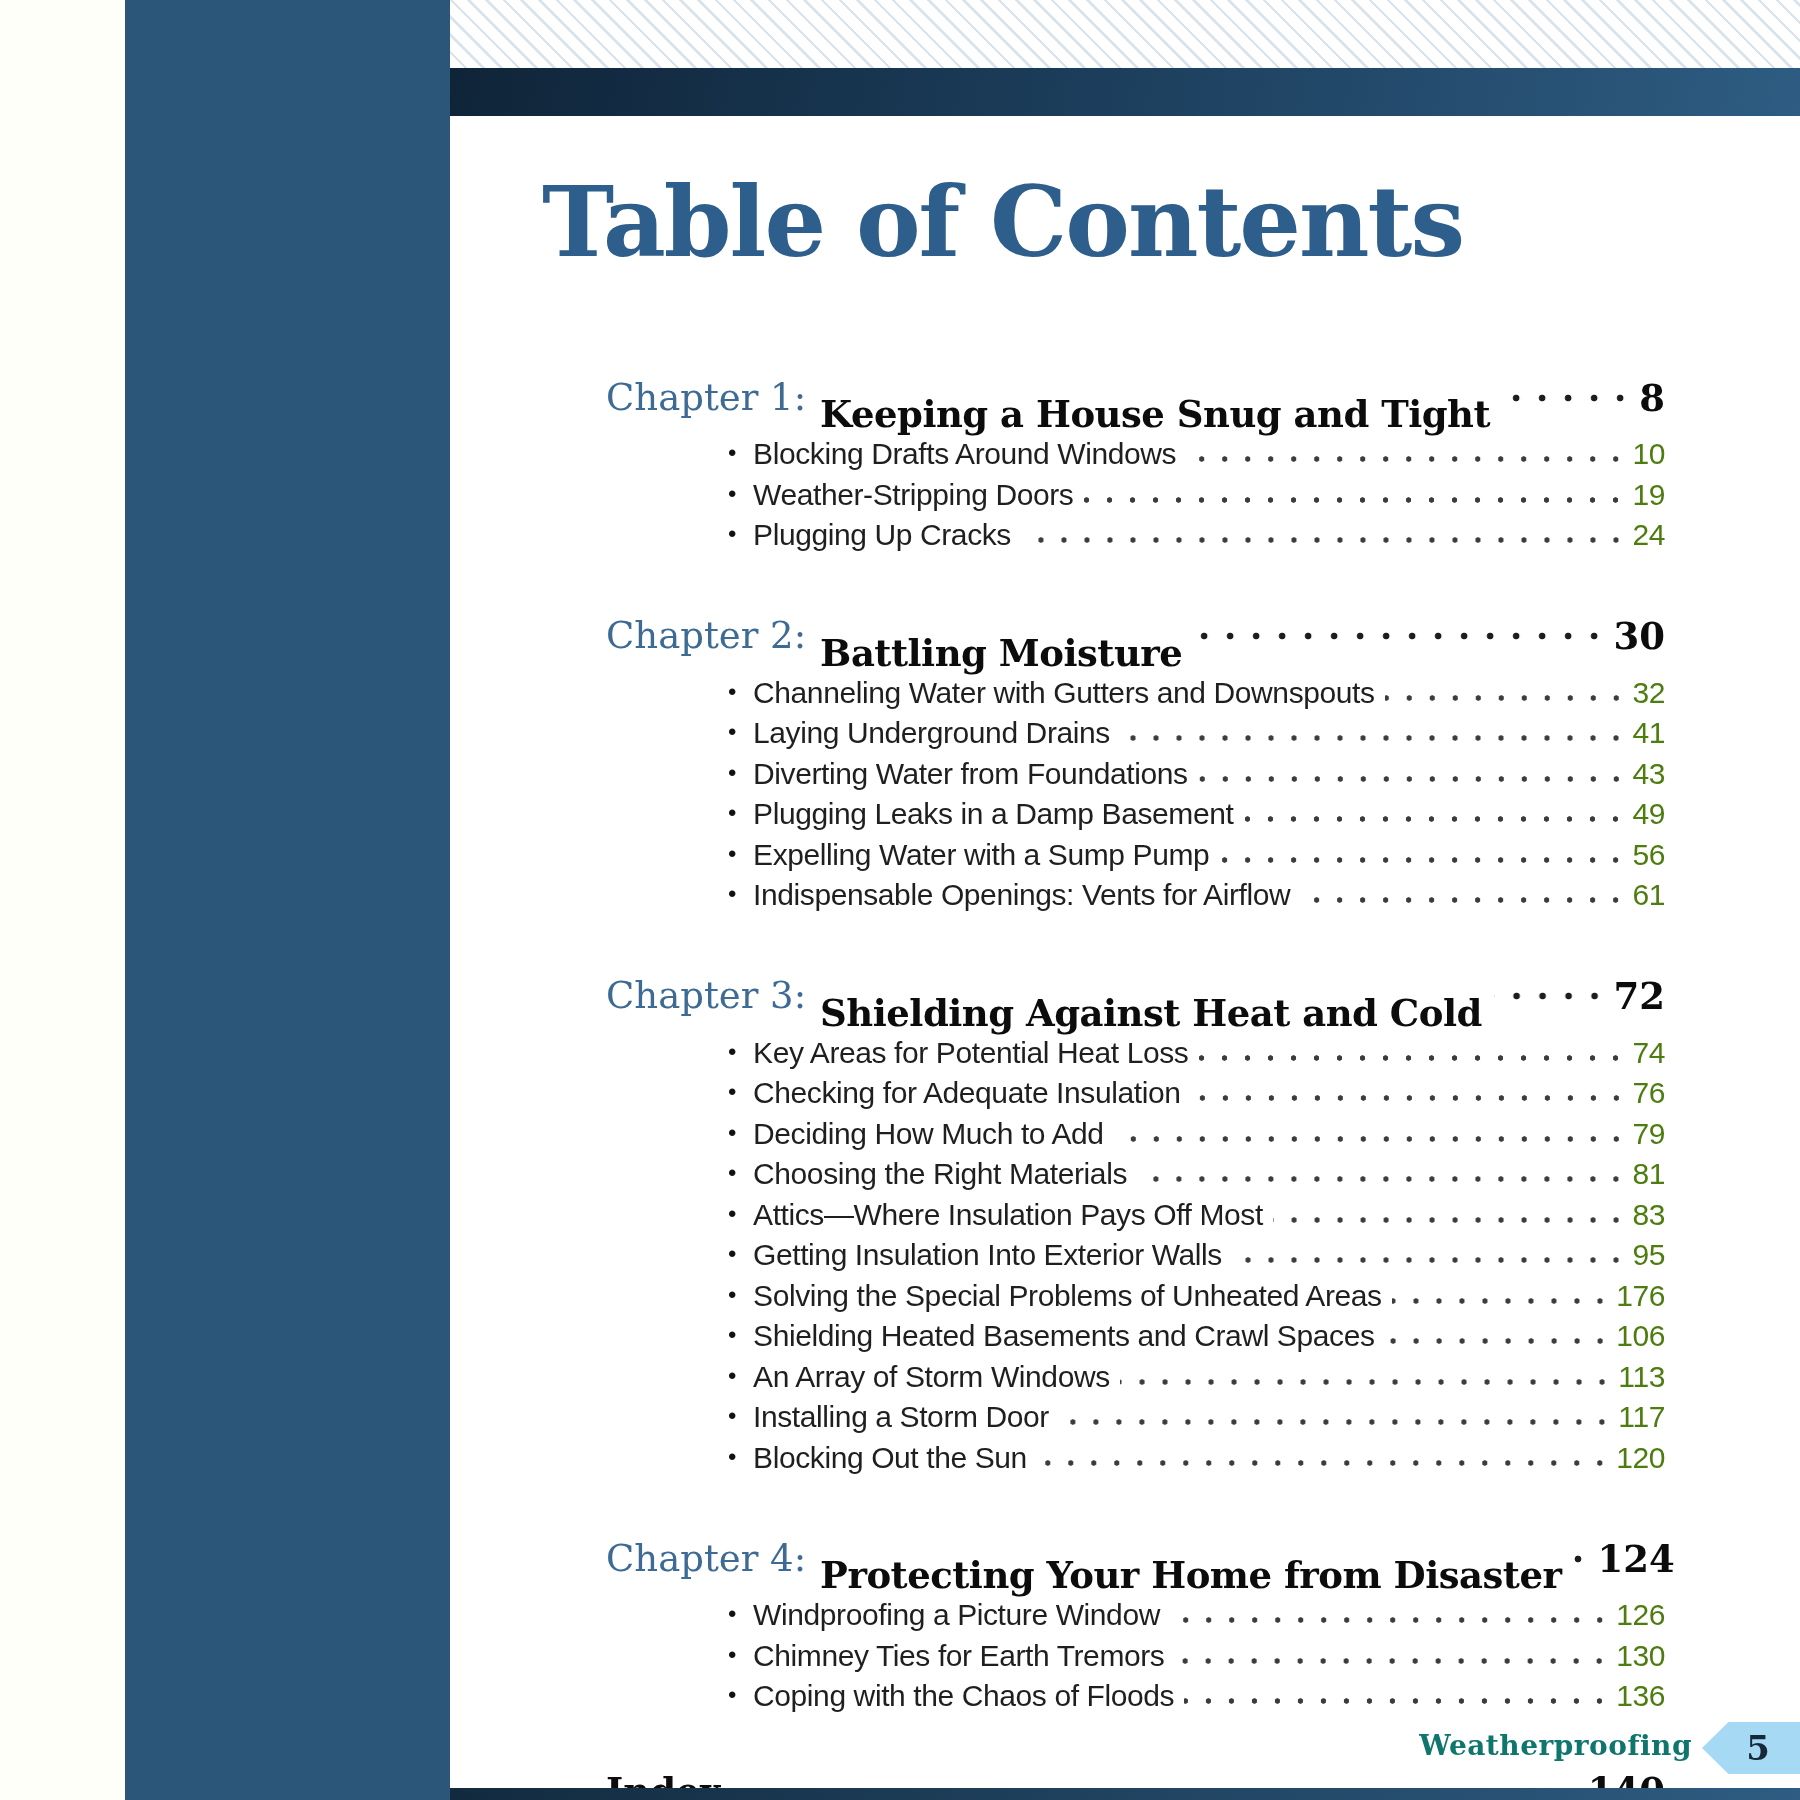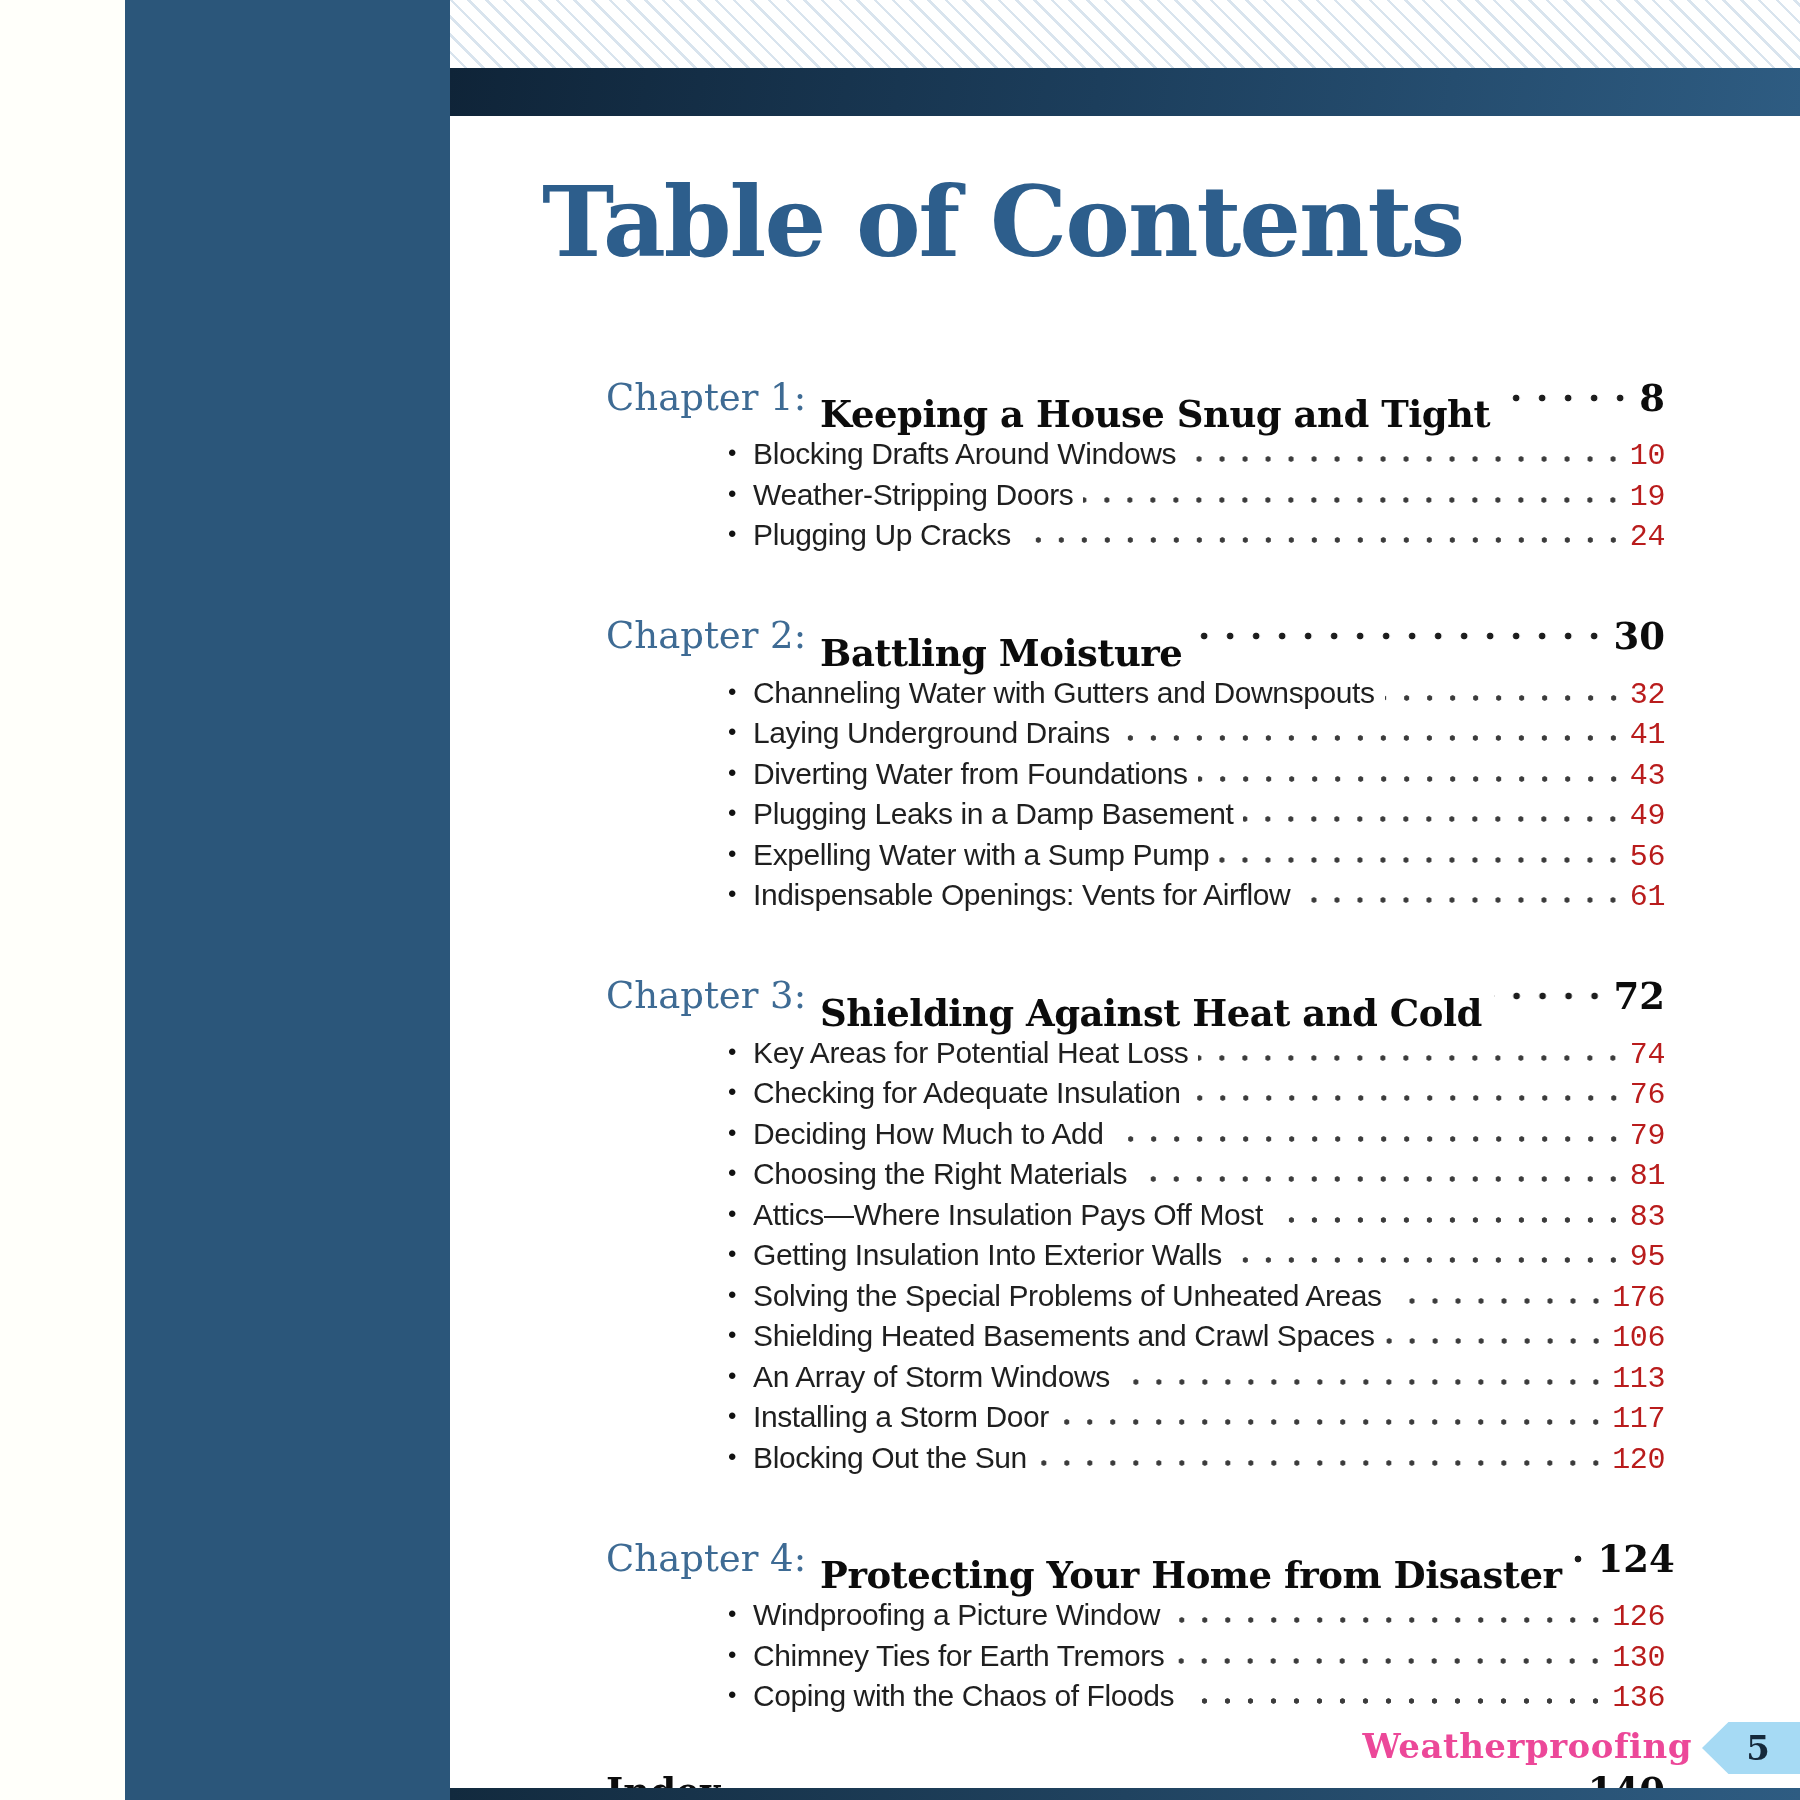--- a/index.html
+++ b/index.html
@@ -39,28 +39,28 @@
   .item-leader { height:10px; margin:0 5px 0 10px;
     background-image:radial-gradient(circle, rgba(25,25,25,.85) 2.4px, transparent 3px);
     background-size:23px 10px;
   }
   .item-row {
     font-family:"Liberation Sans", sans-serif; font-size:30px; line-height:38.5px;
     color:#1f1f1f; letter-spacing:-0.4px; padding-left:122px;
   }
   .bullet { font-size:24px; margin-right:17px; color:#111; position:relative; top:-3px; }
   .item-label { white-space:nowrap; }
-  .item-page { font-family:Liberation Mono, monospace; color:#b91c1c; }
+  .item-page { font-family:Liberation Sans, sans-serif; color:#4d7c0f; }
   .chapter-block { margin-bottom:42px; }
   .index-row { font-size:37px; line-height:42px; margin-top:52px; }
   .index-label { color:#0c0c0c; font-weight:bold; font-family:"DejaVu Serif", serif; }
   .index-page { color:#0c0c0c; font-weight:bold; font-family:"DejaVu Serif", serif; }
   .footer-title {
     position:absolute; top:1726px; right:108px; font-family:"DejaVu Serif", serif;
-    font-weight:bold; font-size:34px; line-height:40px; color:#ec4899; letter-spacing:0.5px;
+    font-weight:bold; font-size:28px; line-height:40px; color:#0f766e; letter-spacing:0.5px;
   }
   .page-tab {
     position:absolute; top:1722px; right:0; width:98px; height:52px; background:#a6daf4;
     clip-path:polygon(0% 50%, 27% 0%, 100% 0%, 100% 100%, 27% 100%);
     display:flex; align-items:center; justify-content:center;
   }
   .page-tab .num {
     font-family:"DejaVu Serif", serif; font-weight:bold; font-size:34px; color:#16293b;
     padding-left:14px;
   }

